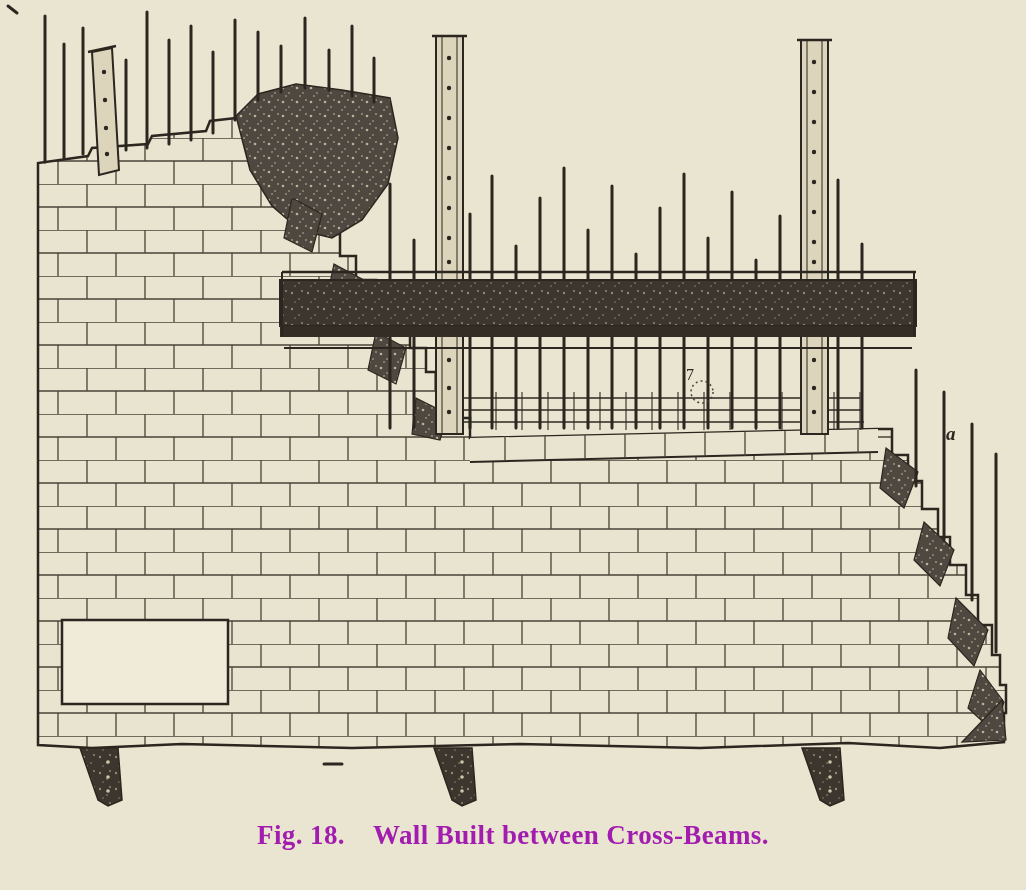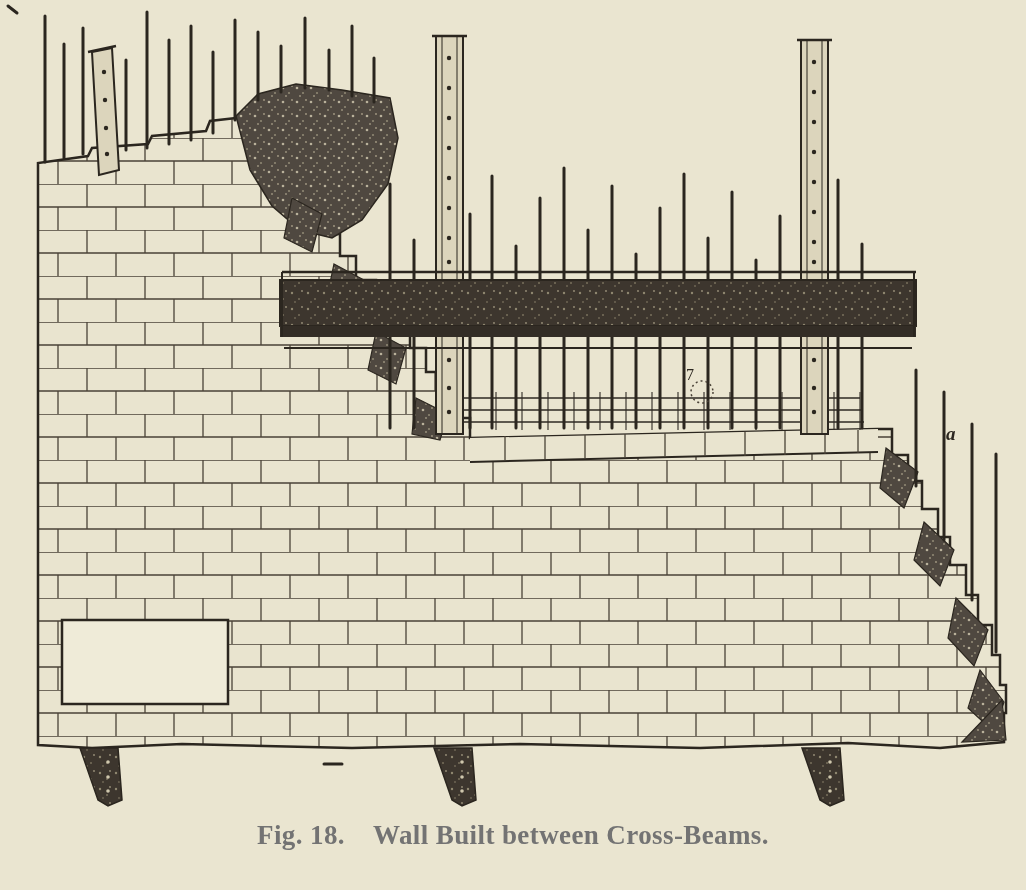--- a/index.html
+++ b/index.html
@@ -9,21 +9,21 @@
     width:1026px;height:890px;
     background:#eae5d0;
     overflow:hidden;
     font-family:"Liberation Serif","DejaVu Serif",serif;
   }
   .illustration{display:block;}
   .caption{
     position:absolute;
     left:0;right:0;top:820px;
     text-align:center;
-    color:#737373;
+    color:#a21caf;
     font-weight:bold;
     font-size:27px;
     letter-spacing:.4px;
     margin:0;
   }
   .fig-num{margin-right:28px;}
 </style>
 </head>
 <body>
 

